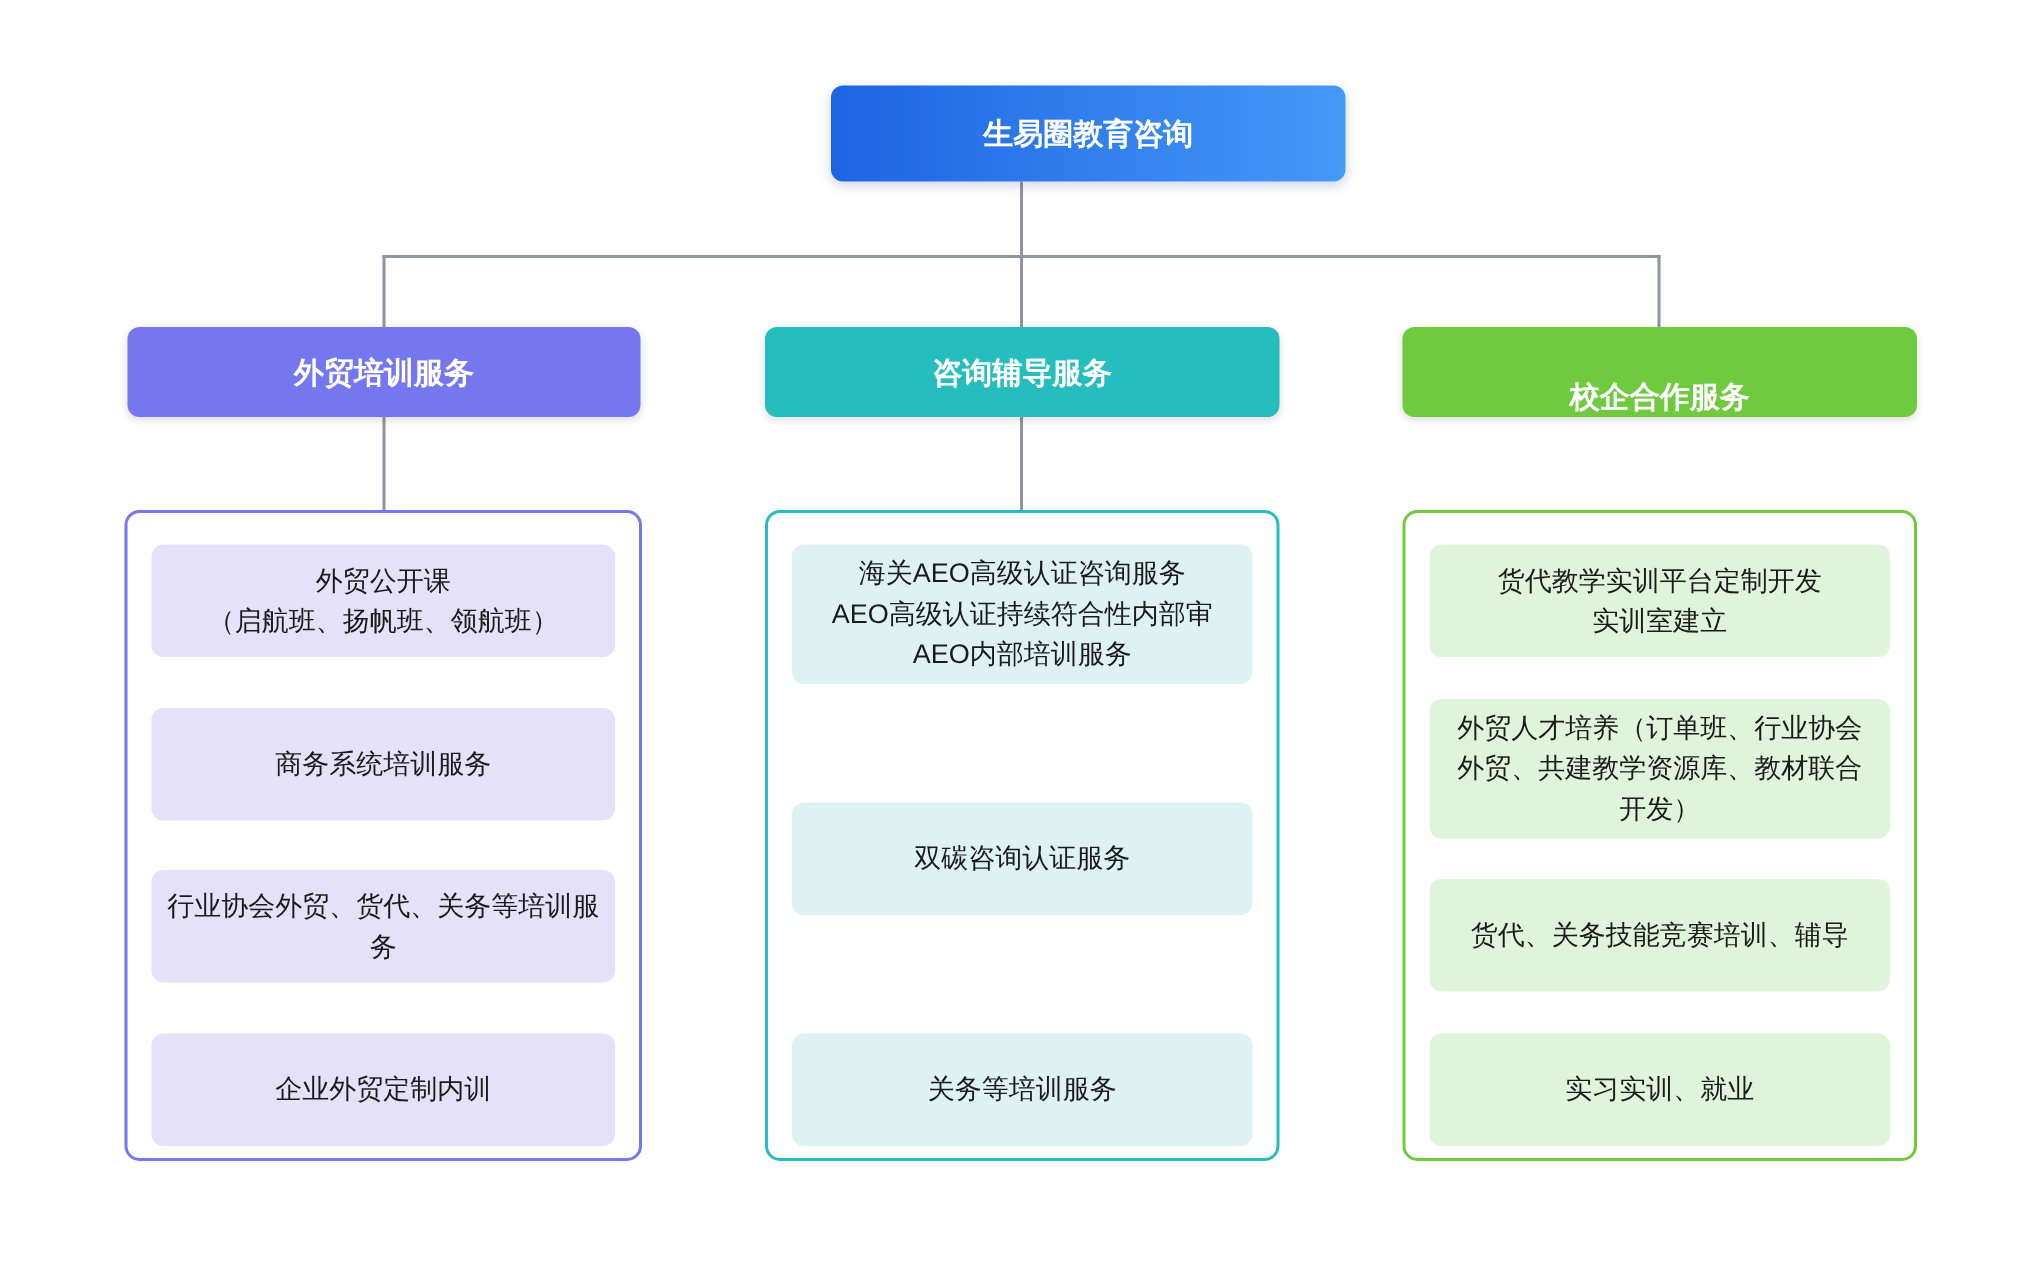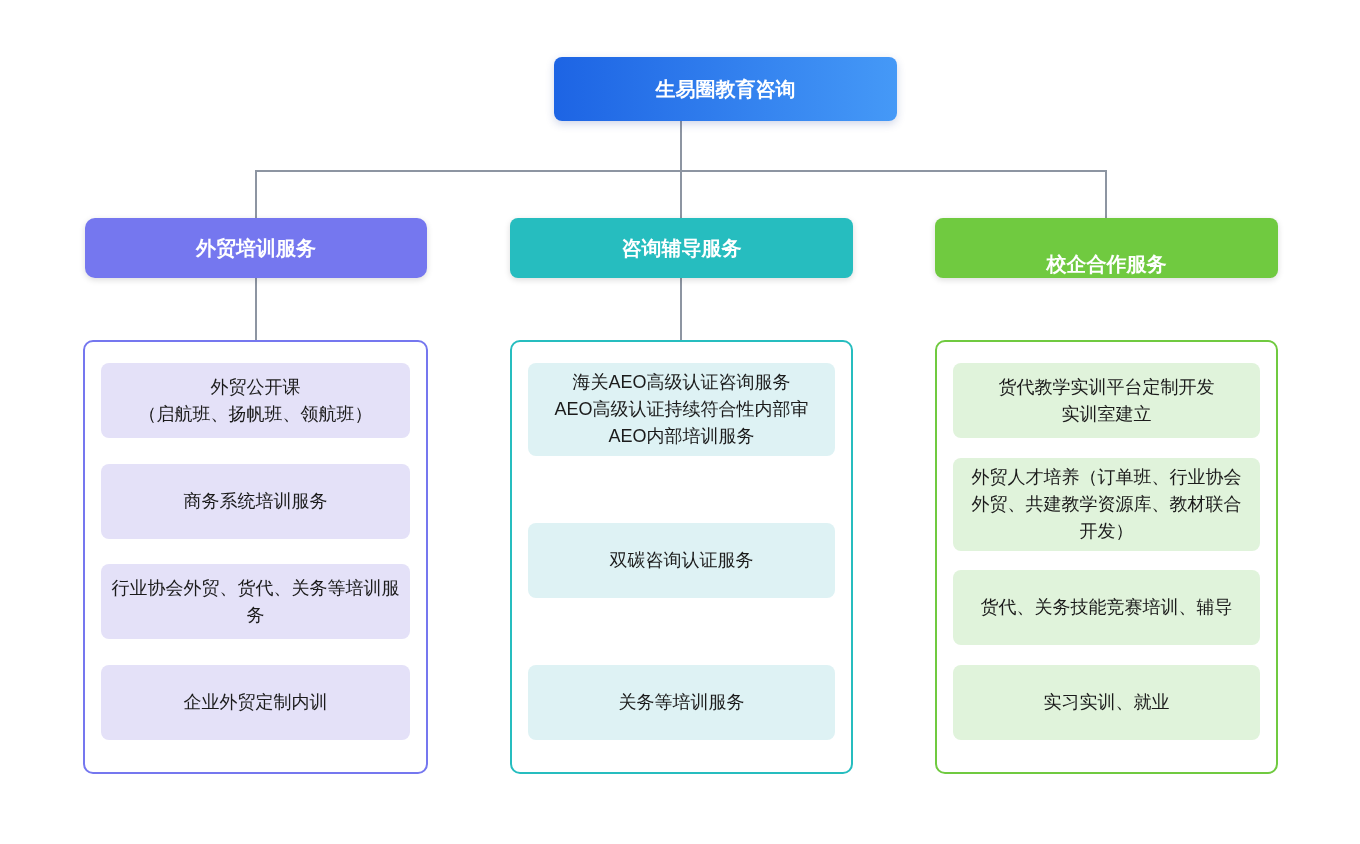--- a/index.html
+++ b/index.html
@@ -31,23 +31,23 @@
     background:var(--header-bg); color:#ffffff;
     font-size:20px; font-weight:700;
     display:flex; align-items:center; justify-content:center;
     box-shadow:0 2px 6px rgba(0,0,0,.14);
   }
   .branch-box {
     position:absolute; top:340px; height:434px;
     border:2px solid var(--border); border-radius:10px; background:#ffffff;
     box-sizing:border-box;
     display:flex; flex-direction:column; justify-content:space-between;
-    padding:21px 16px 32px 16px;
+    padding:21px 16px 8px 16px;
   }
-  .b0 .branch-header { left:85px;  width:342px;border-radius:10px; }
+  .b0 .branch-header { left:85px;  width:342px; }
   .b1 .branch-header { left:510px; width:343px; }
   .b2 .branch-header { left:935px; width:343px;align-items:flex-end; }
   .b0 .branch-box { left:83px;  width:345px; }
   .b1 .branch-box { left:510px; width:343px; }
   .b2 .branch-box { left:935px; width:343px; }
 
   .leaf {
     background:var(--item-bg); border-radius:8px;
     min-height:75px; box-sizing:border-box; padding:6px 10px;
     display:flex; align-items:center; justify-content:center;

